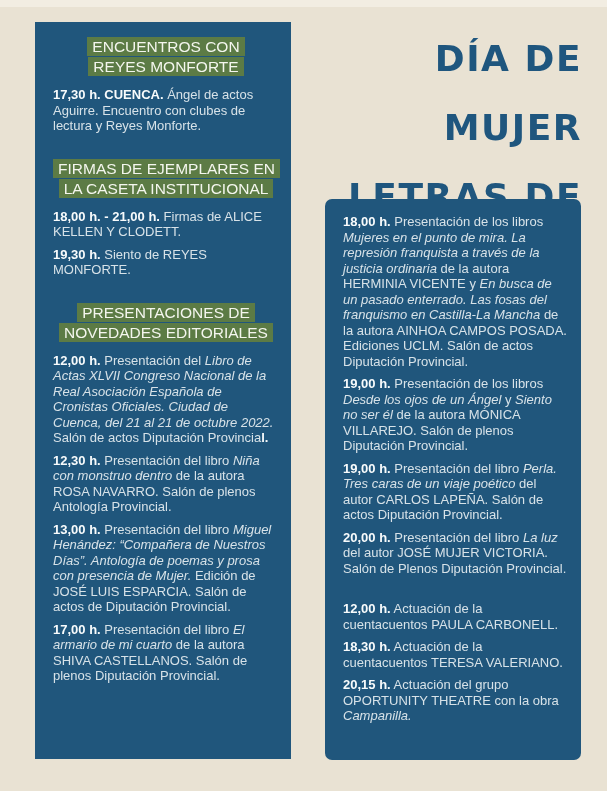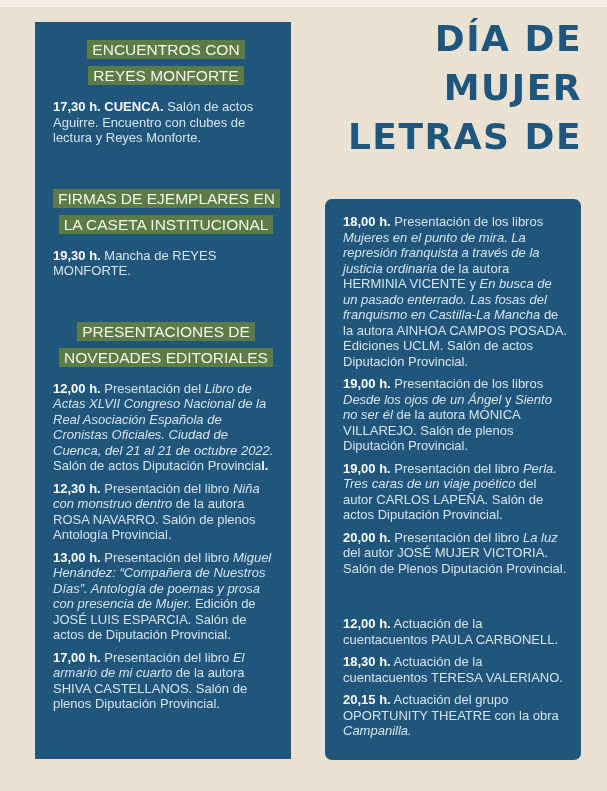--- a/index.html
+++ b/index.html
@@ -33,36 +33,36 @@
     top: 14px;
     right: 25px;
     text-align: right;
     font-family: "DejaVu Sans", sans-serif;
     font-weight: 700;
     font-size: 36px;
     line-height: 49px;
     letter-spacing: 1.5px;
     color: var(--title);
   }
-  .title span { display: block; }
+  .title span { display: block; margin-top: 20px; }
   .panel {
     position: absolute;
     background: var(--panel);
     padding: 15px 12px 0 18px;
     color: var(--text);
     font-size: 13px;
     line-height: 15.5px;
   }
   .panel-left  { left: 35px;  top: 22px;  width: 256px; height: 737px; }
   .panel-right { left: 325px; top: 199px; width: 256px; height: 561px; border-radius: 7px; }
-  .section + .section { margin-top: 40px; }
+  .section + .section { margin-top: 25px; }
   .section-header {
     text-align: center;
     font-size: 15.5px;
-    line-height: 26px;
+    line-height: 20px;
     margin: 0 0 10px 0;
     color: var(--header-text);
   }
   .header-highlight {
     background: var(--green);
     padding: 1px 5px;
     -webkit-box-decoration-break: clone;
     box-decoration-break: clone;
   }
   .event { margin: 0 0 7px 0; }
@@ -78,25 +78,26 @@
 
   <h1 class="title">
     <span>DÍA DE</span>
     <span>MUJER</span>
     <span>LETRAS DE</span>
   </h1>
 
   <aside class="panel panel-left">
       <section class="section">
         <div class="section-header"><span class="header-highlight">ENCUENTROS CON<br>REYES MONFORTE</span></div>
-        <p class="event"><span class="t-bold">17,30 h. CUENCA.</span><span class="t-normal"> Salón de actos Aguirre. Encuentro con clubes de lectura y Reyes Monforte.</span></p>
+        <p class="event"><span class="t-bold">17,30 h. CUENCA.</span><span class="t-normal"> Ángel de actos Aguirre. Encuentro con clubes de lectura y Reyes Monforte.</span></p>
       </section>
       <section class="section">
         <div class="section-header"><span class="header-highlight">FIRMAS DE EJEMPLARES EN<br>LA CASETA INSTITUCIONAL</span></div>
-        <p class="event"><span class="t-bold">19,30 h.</span><span class="t-normal"> Mancha de REYES MONFORTE.</span></p>
+        <p class="event"><span class="t-bold">18,00 h. - 21,00 h.</span><span class="t-normal"> Firmas de ALICE KELLEN Y CLODETT.</span></p>
+        <p class="event"><span class="t-bold">19,30 h.</span><span class="t-normal"> Siento de REYES MONFORTE.</span></p>
       </section>
       <section class="section">
         <div class="section-header"><span class="header-highlight">PRESENTACIONES DE<br>NOVEDADES EDITORIALES</span></div>
         <p class="event"><span class="t-bold">12,00 h.</span><span class="t-normal"> Presentación del </span><span class="t-italic">Libro de Actas XLVII Congreso Nacional de la Real Asociación Española de Cronistas Oficiales. Ciudad de Cuenca, del 21 al 21 de octubre 2022.</span><span class="t-normal"> Salón de actos Diputación Provincia</span><span class="t-bold">l.</span></p>
         <p class="event"><span class="t-bold">12,30 h.</span><span class="t-normal"> Presentación del libro </span><span class="t-italic">Niña con monstruo dentro</span><span class="t-normal"> de la autora ROSA NAVARRO. Salón de plenos Antología Provincial.</span></p>
         <p class="event"><span class="t-bold">13,00 h.</span><span class="t-normal"> Presentación del libro </span><span class="t-italic">Miguel Henández: “Compañera de Nuestros Días”. Antología de poemas y prosa con presencia de Mujer.</span><span class="t-normal"> Edición de JOSÉ LUIS ESPARCIA. Salón de actos de Diputación Provincial.</span></p>
         <p class="event"><span class="t-bold">17,00 h.</span><span class="t-normal"> Presentación del libro </span><span class="t-italic">El armario de mi cuarto</span><span class="t-normal"> de la autora SHIVA CASTELLANOS. Salón de plenos Diputación Provincial.</span></p>
       </section>
     </aside>
 

